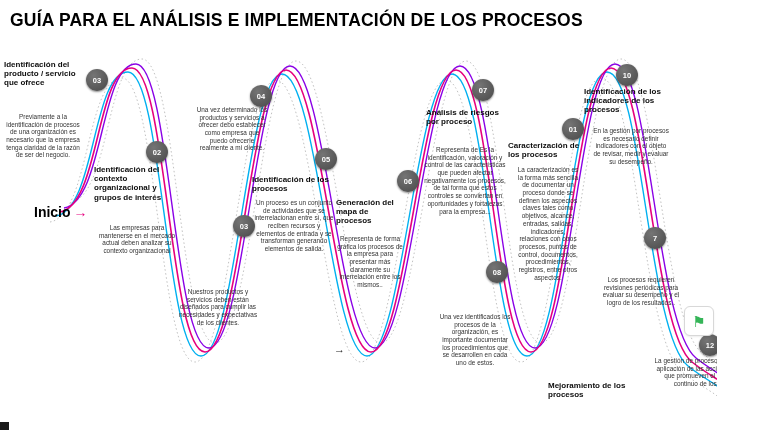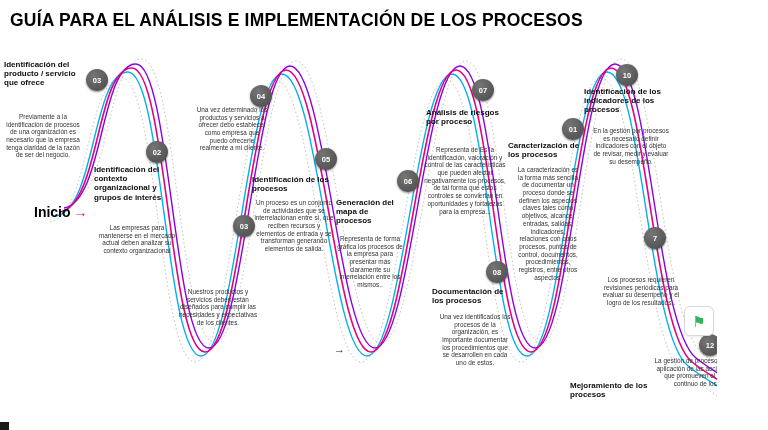--- a/index.html
+++ b/index.html
@@ -91,36 +91,35 @@
 
   <div class="circle" style="left:397px;top:170px">06</div>
   <div class="stitle" style="left:336px;top:198px;width:68px">Generación del mapa de procesos</div>
   <div class="sdesc" style="left:336px;top:235px;width:68px">Representa de forma gráfica los procesos de la empresa para presentar más claramente su interrelación entre los mismos..</div>
 
   <div class="circle" style="left:472px;top:79px">07</div>
   <div class="stitle" style="left:426px;top:108px;width:78px">Análisis de riesgos por proceso</div>
   <div class="sdesc" style="left:424px;top:146px;width:82px">Representa de Es la identificación, valoración y control de las características que pueden afectar negativamente los procesos, de tal forma que estos controles se conviertan en oportunidades y fortalezas para la empresa...</div>
 
   <div class="circle" style="left:486px;top:261px">08</div>
-  <div class="stitle" style="left:432px;top:287px;width:82px">Documentación de los procesos</div>
   <div class="sdesc" style="left:438px;top:313px;width:74px">Una vez identificados los procesos de la organización, es importante documentar los procedimientos que se desarrollen en cada uno de estos.</div>
 
   <div class="circle" style="left:562px;top:118px">01</div>
   <div class="stitle" style="left:508px;top:141px;width:84px">Caracterización de los procesos</div>
   <div class="sdesc" style="left:516px;top:166px;width:64px">La caracterización es la forma más sencilla de documentar un proceso donde se definen los aspectos claves tales como objetivos, alcance, entradas, salidas, indicadores, relaciones con otros procesos, puntos de control, documentos, procedimientos, registros, entre otros aspectos.</div>
 
   <div class="circle" style="left:616px;top:64px">10</div>
   <div class="stitle" style="left:584px;top:87px;width:90px">Identificación de los indicadores de los procesos</div>
   <div class="sdesc" style="left:592px;top:127px;width:78px">En la gestión por procesos es necesario definir indicadores con el objeto de revisar, medir y evaluar su desempeño.</div>
 
   <div class="circle" style="left:644px;top:227px">7</div>
   <div class="sdesc" style="left:598px;top:276px;width:86px">Los procesos requieren revisiones periódicas para evaluar su desempeño y el logro de los resultados..</div>
 
   <div class="circle" style="left:699px;top:334px">12</div>
-  <div class="stitle" style="left:570px;top:381px;width:78px">Mejoramiento de los procesos</div>
+  <div class="stitle" style="left:548px;top:381px;width:78px">Mejoramiento de los procesos</div>
   <div class="sdesc" style="left:654px;top:357px;width:112px">La gestión de procesos continúa con la aplicación de las acciones correctivas que promueven el mejoramiento continuo de los procesos.</div>
 
   <div class="flag-box">
     <span class="flag">⚑</span>
   </div>
 
   <div class="corner-mark"></div>
 
 </div>
 

